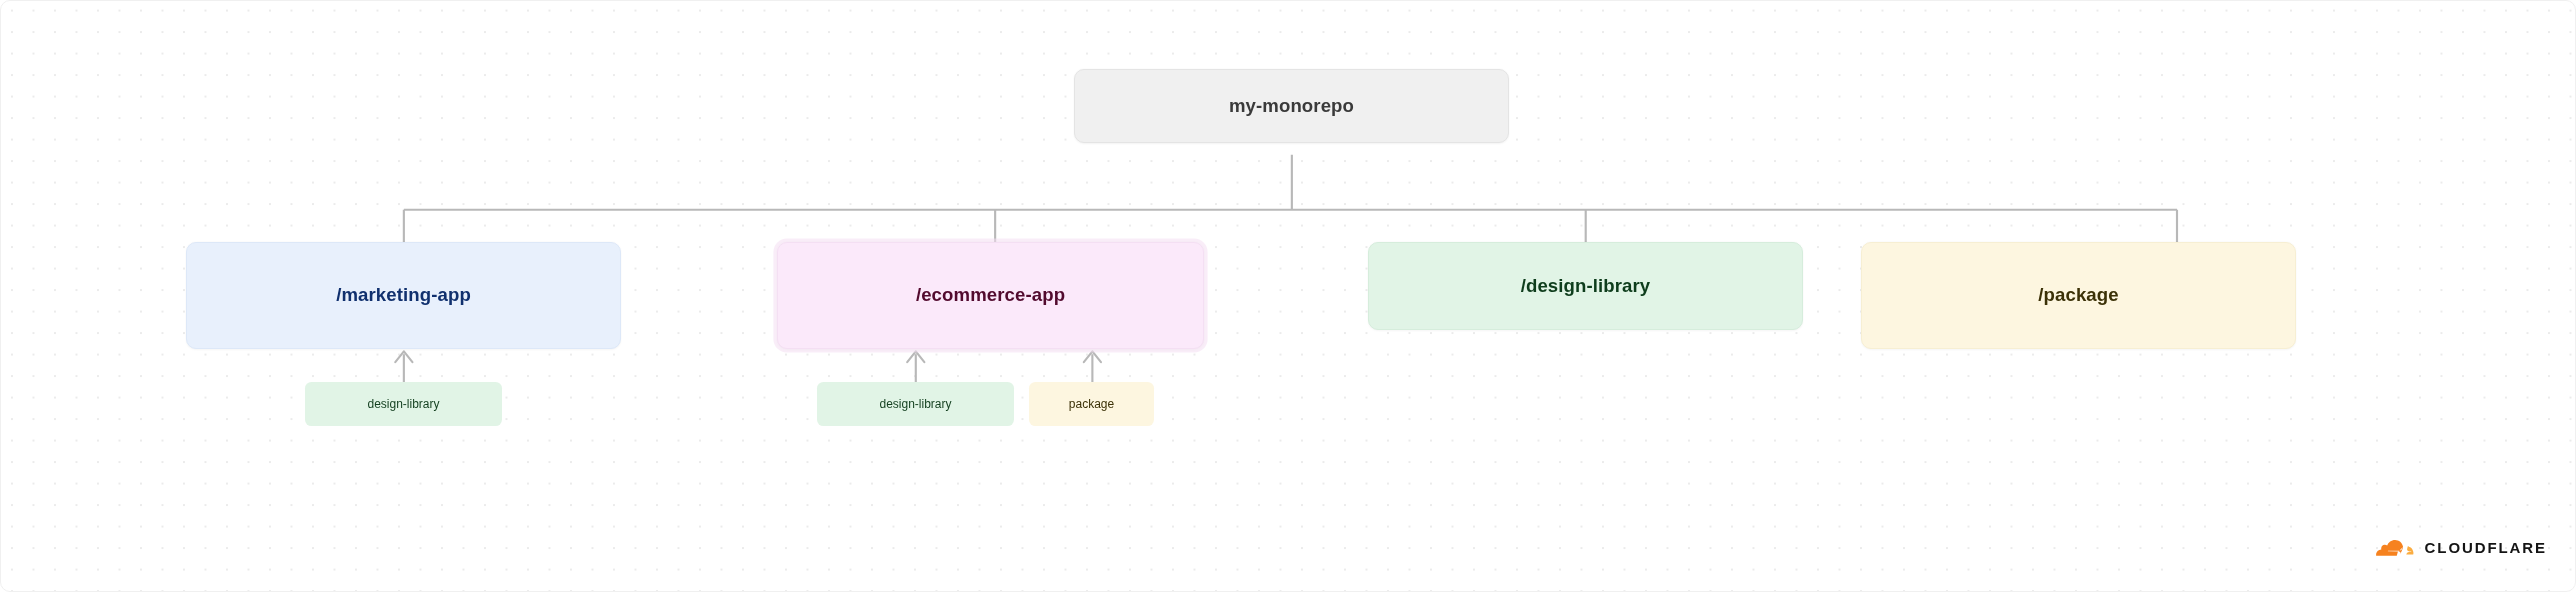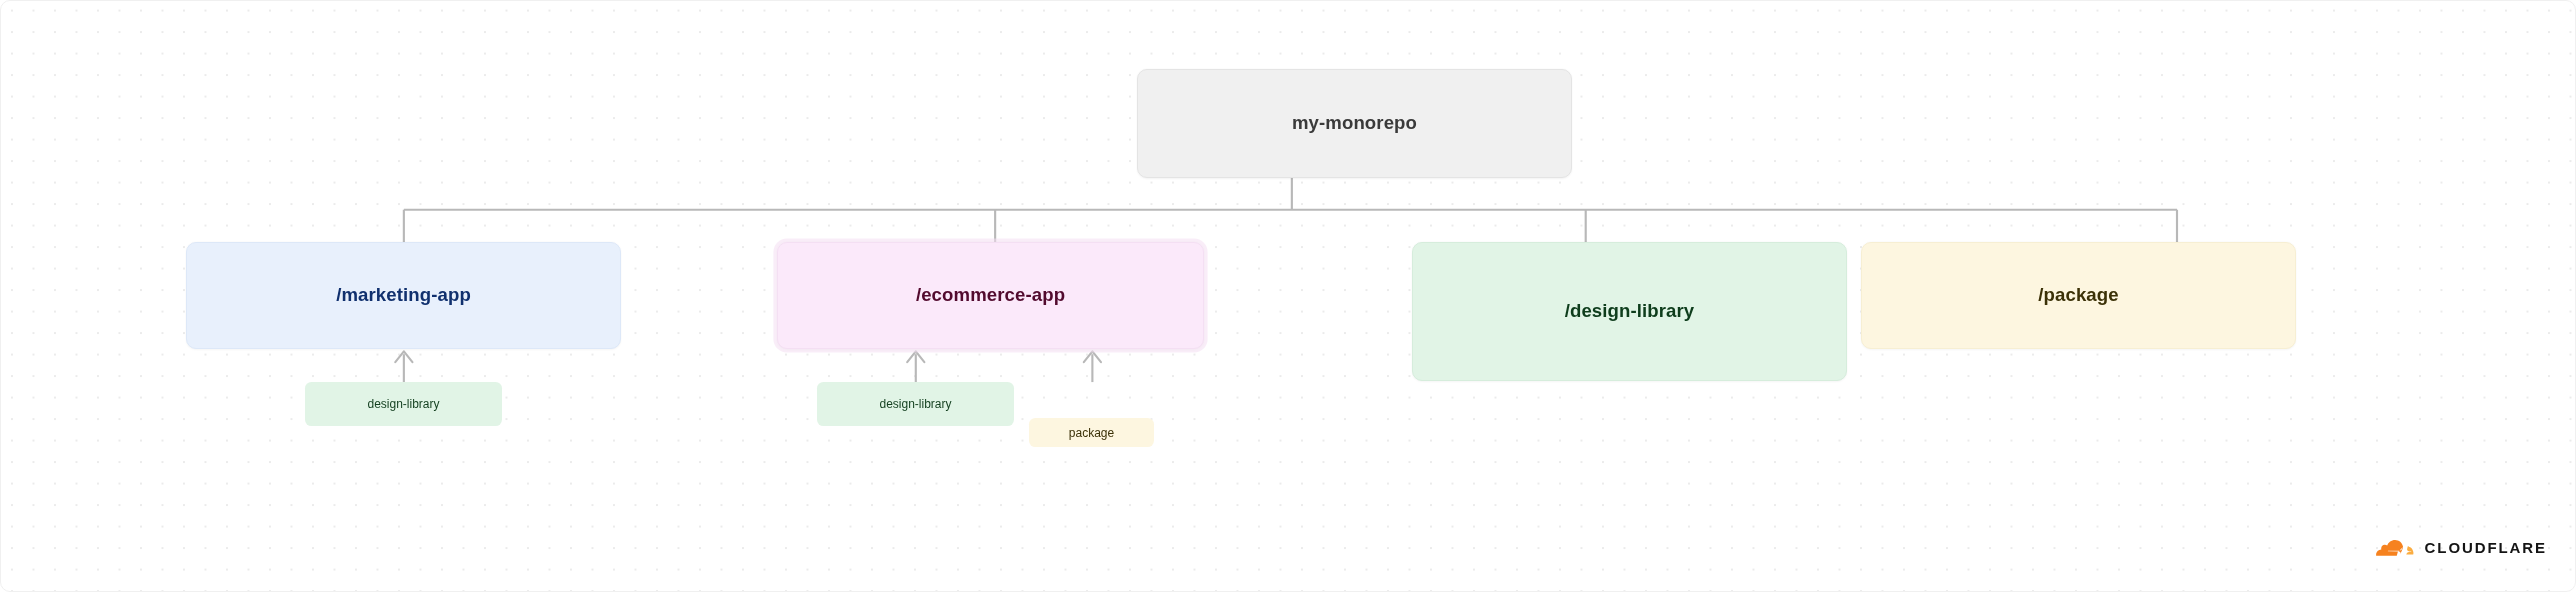--- a/index.html
+++ b/index.html
@@ -142,49 +142,49 @@
       <path d="M1278,533 L1278,494"></path>
       <path d="M1525,533 L1525,494"></path>
     </g>
     <g fill="none" stroke="#b8b8b8" stroke-width="3" stroke-linecap="round" stroke-linejoin="round">
       <polyline points="550,505 562,490 574,505"></polyline>
       <polyline points="1266,505 1278,490 1290,505"></polyline>
       <polyline points="1513,505 1525,490 1537,505"></polyline>
     </g>
   </svg>
 
-  <div class="node root" style="left:1136px; top:68px; width:435px; height:109px;align-items:center;">
+  <div class="node root" style="left:1073px; top:68px; width:435px; height:74px;align-items:center;">
     <span class="node-label">my-monorepo</span>
   </div>
 
   <div class="node app-blue" style="left:185px; top:241px; width:435px; height:107px;">
     <span class="node-label">/marketing-app</span>
   </div>
 
   <div class="node app-pink" style="left:776px; top:241px; width:427px; height:107px;">
     <span class="node-label">/ecommerce-app</span>
   </div>
 
-  <div class="node lib-green" style="left:1367px; top:241px; width:435px; height:139px;margin-left:44px;">
+  <div class="node lib-green" style="left:1367px; top:241px; width:435px; height:88px;">
     <span class="node-label">/design-library</span>
   </div>
 
   <div class="node pkg-cream" style="left:1860px; top:241px; width:435px; height:107px;">
     <span class="node-label">/package</span>
   </div>
 
   <div class="tag green" style="left:304px; top:381px; width:197px; height:44px;">
     <span>design-library</span>
   </div>
 
   <div class="tag green" style="left:816px; top:381px; width:197px; height:44px;">
     <span>design-library</span>
   </div>
 
-  <div class="tag cream" style="left:1028px; top:381px; width:125px; height:29px;margin-top:36px;">
+  <div class="tag cream" style="left:1028px; top:381px; width:125px; height:44px;">
     <span>package</span>
   </div>
 
   <div id="cf-logo">
     <svg width="52" height="23" viewBox="0 0 110 48" aria-hidden="true">
       <path fill="#fbad41" d="M94.5 21.4c-.5 0-1 0-1.4.1-.3.1-.5.3-.6.6l-1.1 3.9c-.5 1.7-.3 3.3.5 4.4.8 1.1 2.1 1.7 3.8 1.8l3.9.2c.1 0 .2.1.3.2.1.1.1.2 0 .4-.1.3-.4.5-.7.5l-4 .2c-2.2.1-4.6 1.9-5.4 4l-.3.8c-.1.2 0 .3.2.3h14c.2 0 .4-.1.5-.4.2-.8.4-1.7.4-2.6 0-7.3-6-13.4-9.9-13.4z"></path>
       <path fill="#f6821f" d="M76.8 38.2l.3-1.1c.4-1.3.2-2.5-.4-3.4-.6-.8-1.6-1.3-2.8-1.4l-23-.3c-.1 0-.3-.1-.3-.2-.1-.1-.1-.3 0-.4.1-.2.3-.4.6-.4l23.2-.3c2.8-.1 5.8-2.4 6.8-5l1.3-3.4c.1-.1.1-.3 0-.4C81 13.9 74 8 65.6 8c-7.7 0-14.3 5-16.6 11.9-1.5-1.1-3.4-1.7-5.5-1.5-3.7.4-6.7 3.4-7.1 7.1-.1 1 0 1.9.2 2.8-6.1.2-11 5.2-11 11.3 0 .6 0 1.1.1 1.6 0 .3.3.5.5.5h42.4c.3 0 .6-.2.7-.5l2.5-8.5c0-.1 0-.2 0-.2 2.3 0 4.3-1.4 5-3.5v-.1c.9-2.3 3-3.9 5.3-4l.7-.7z"></path>
     </svg>
     <span class="cf-word">CLOUDFLARE</span>
   </div>

